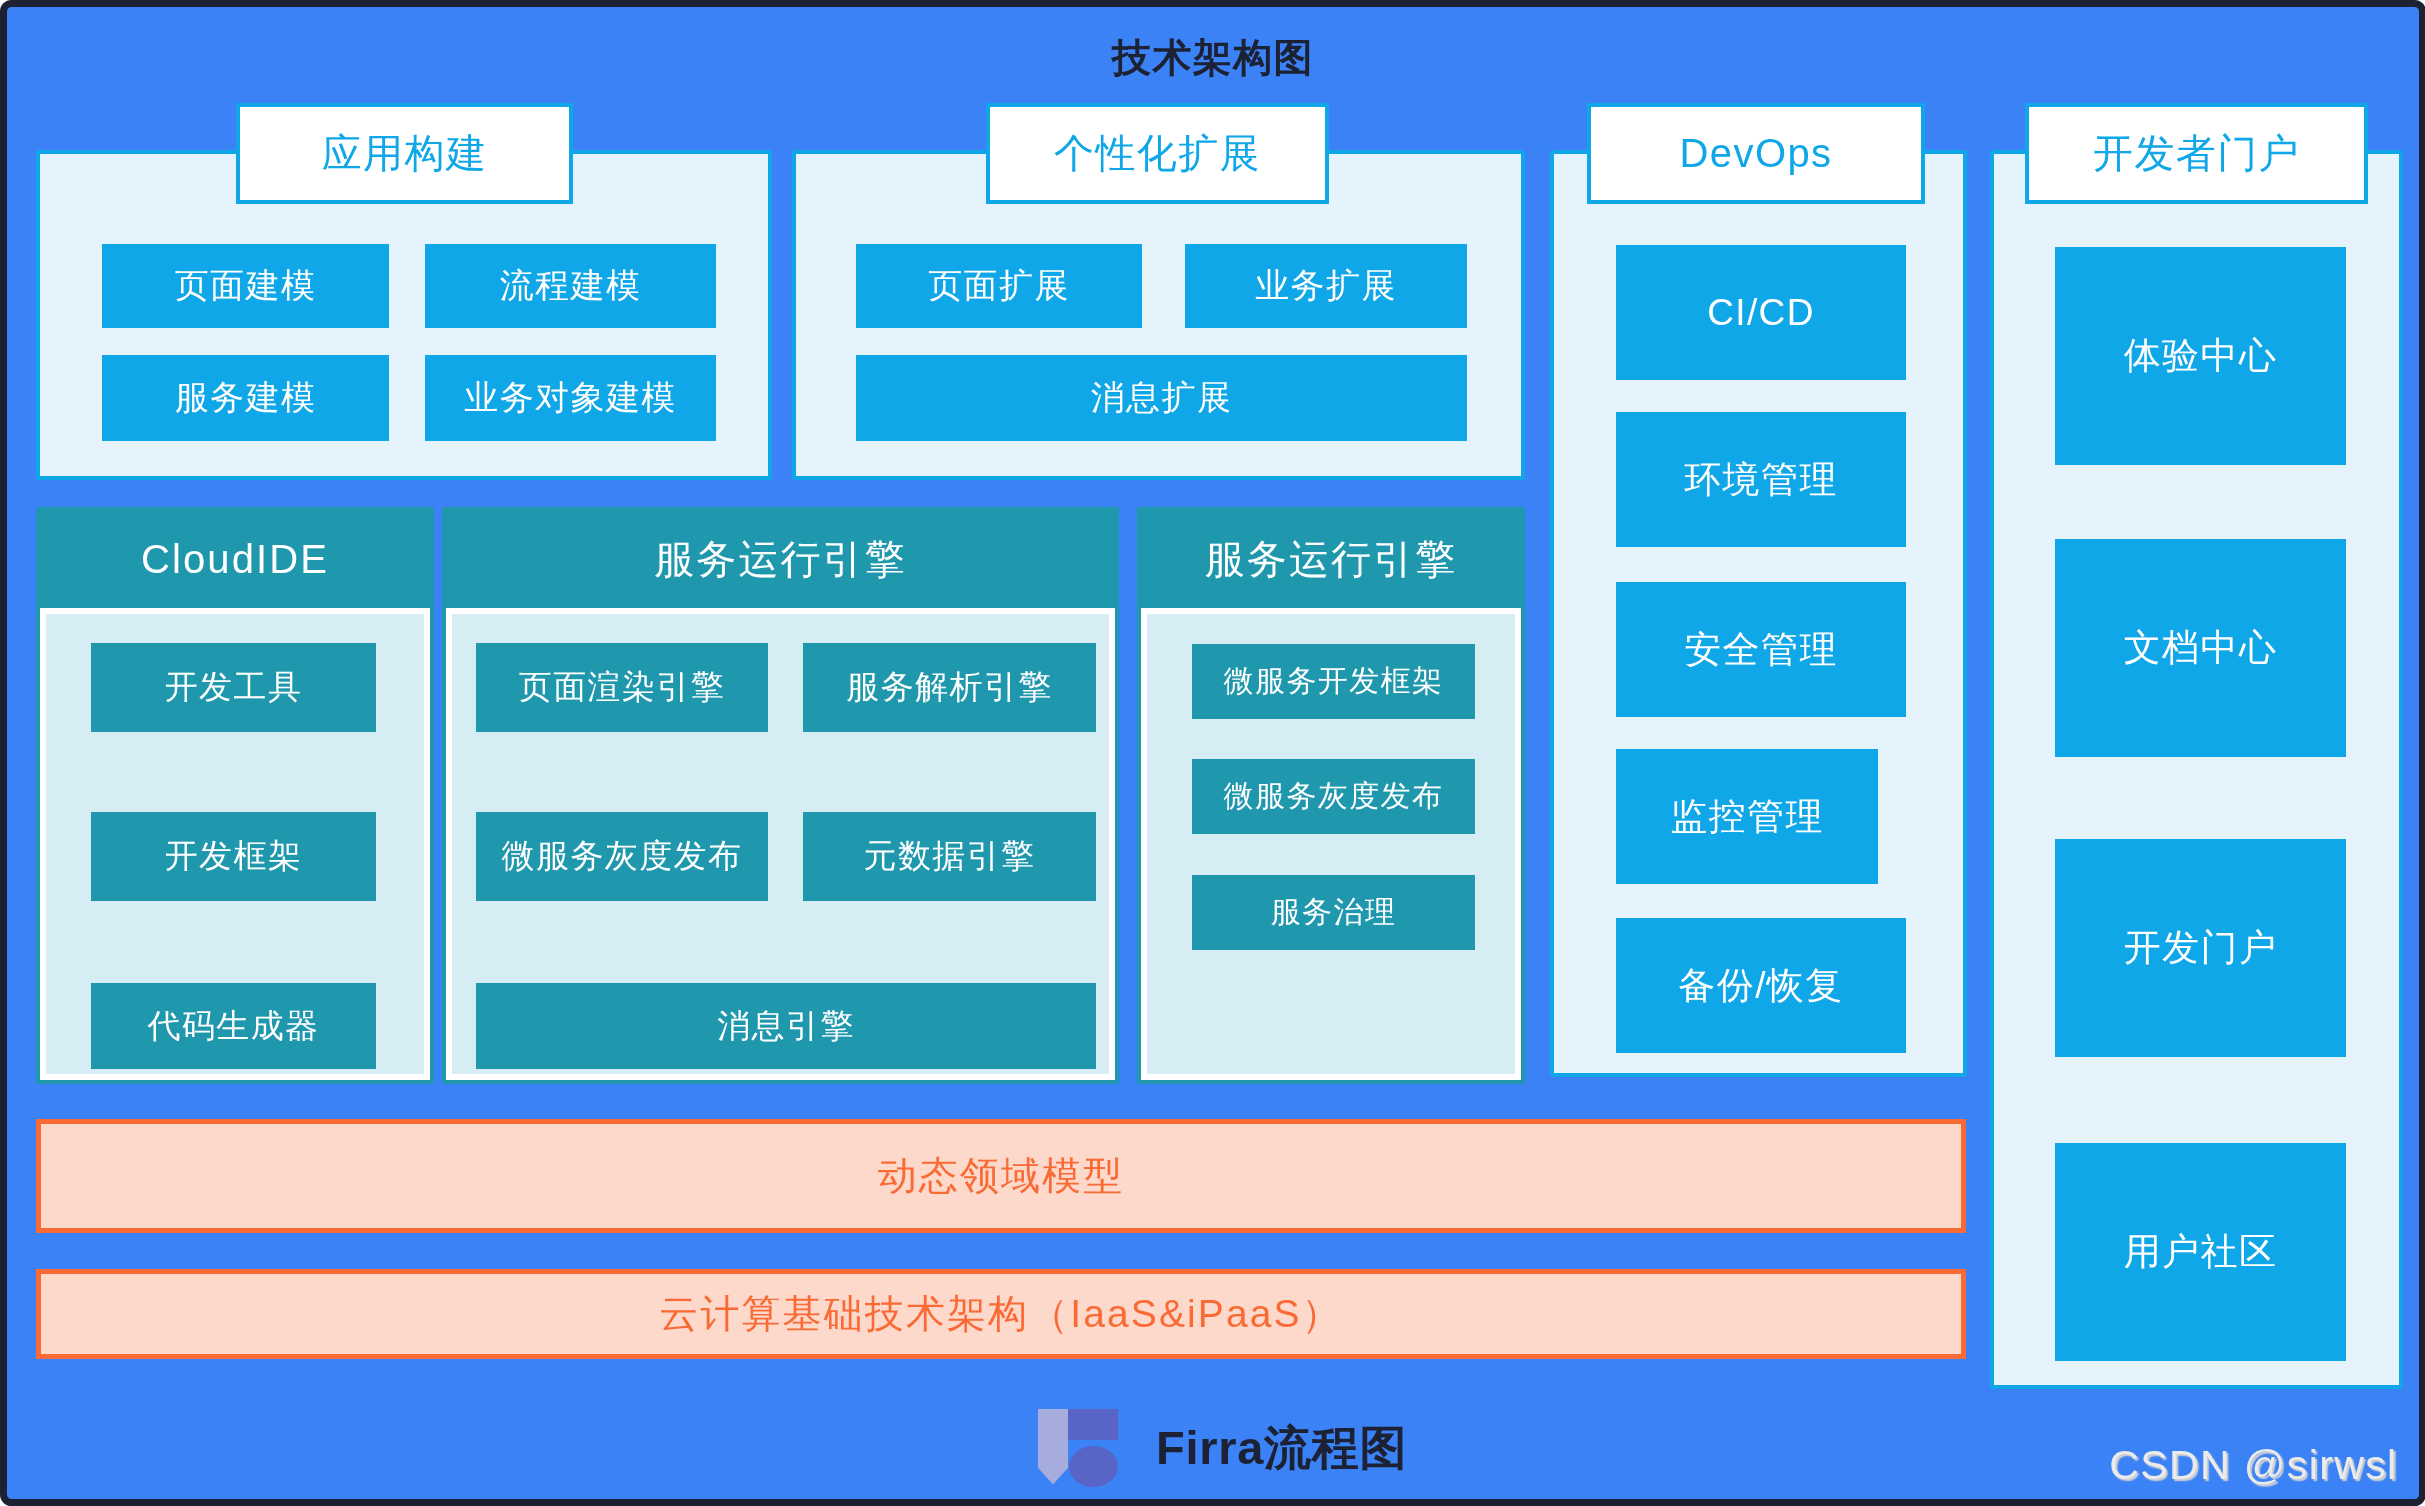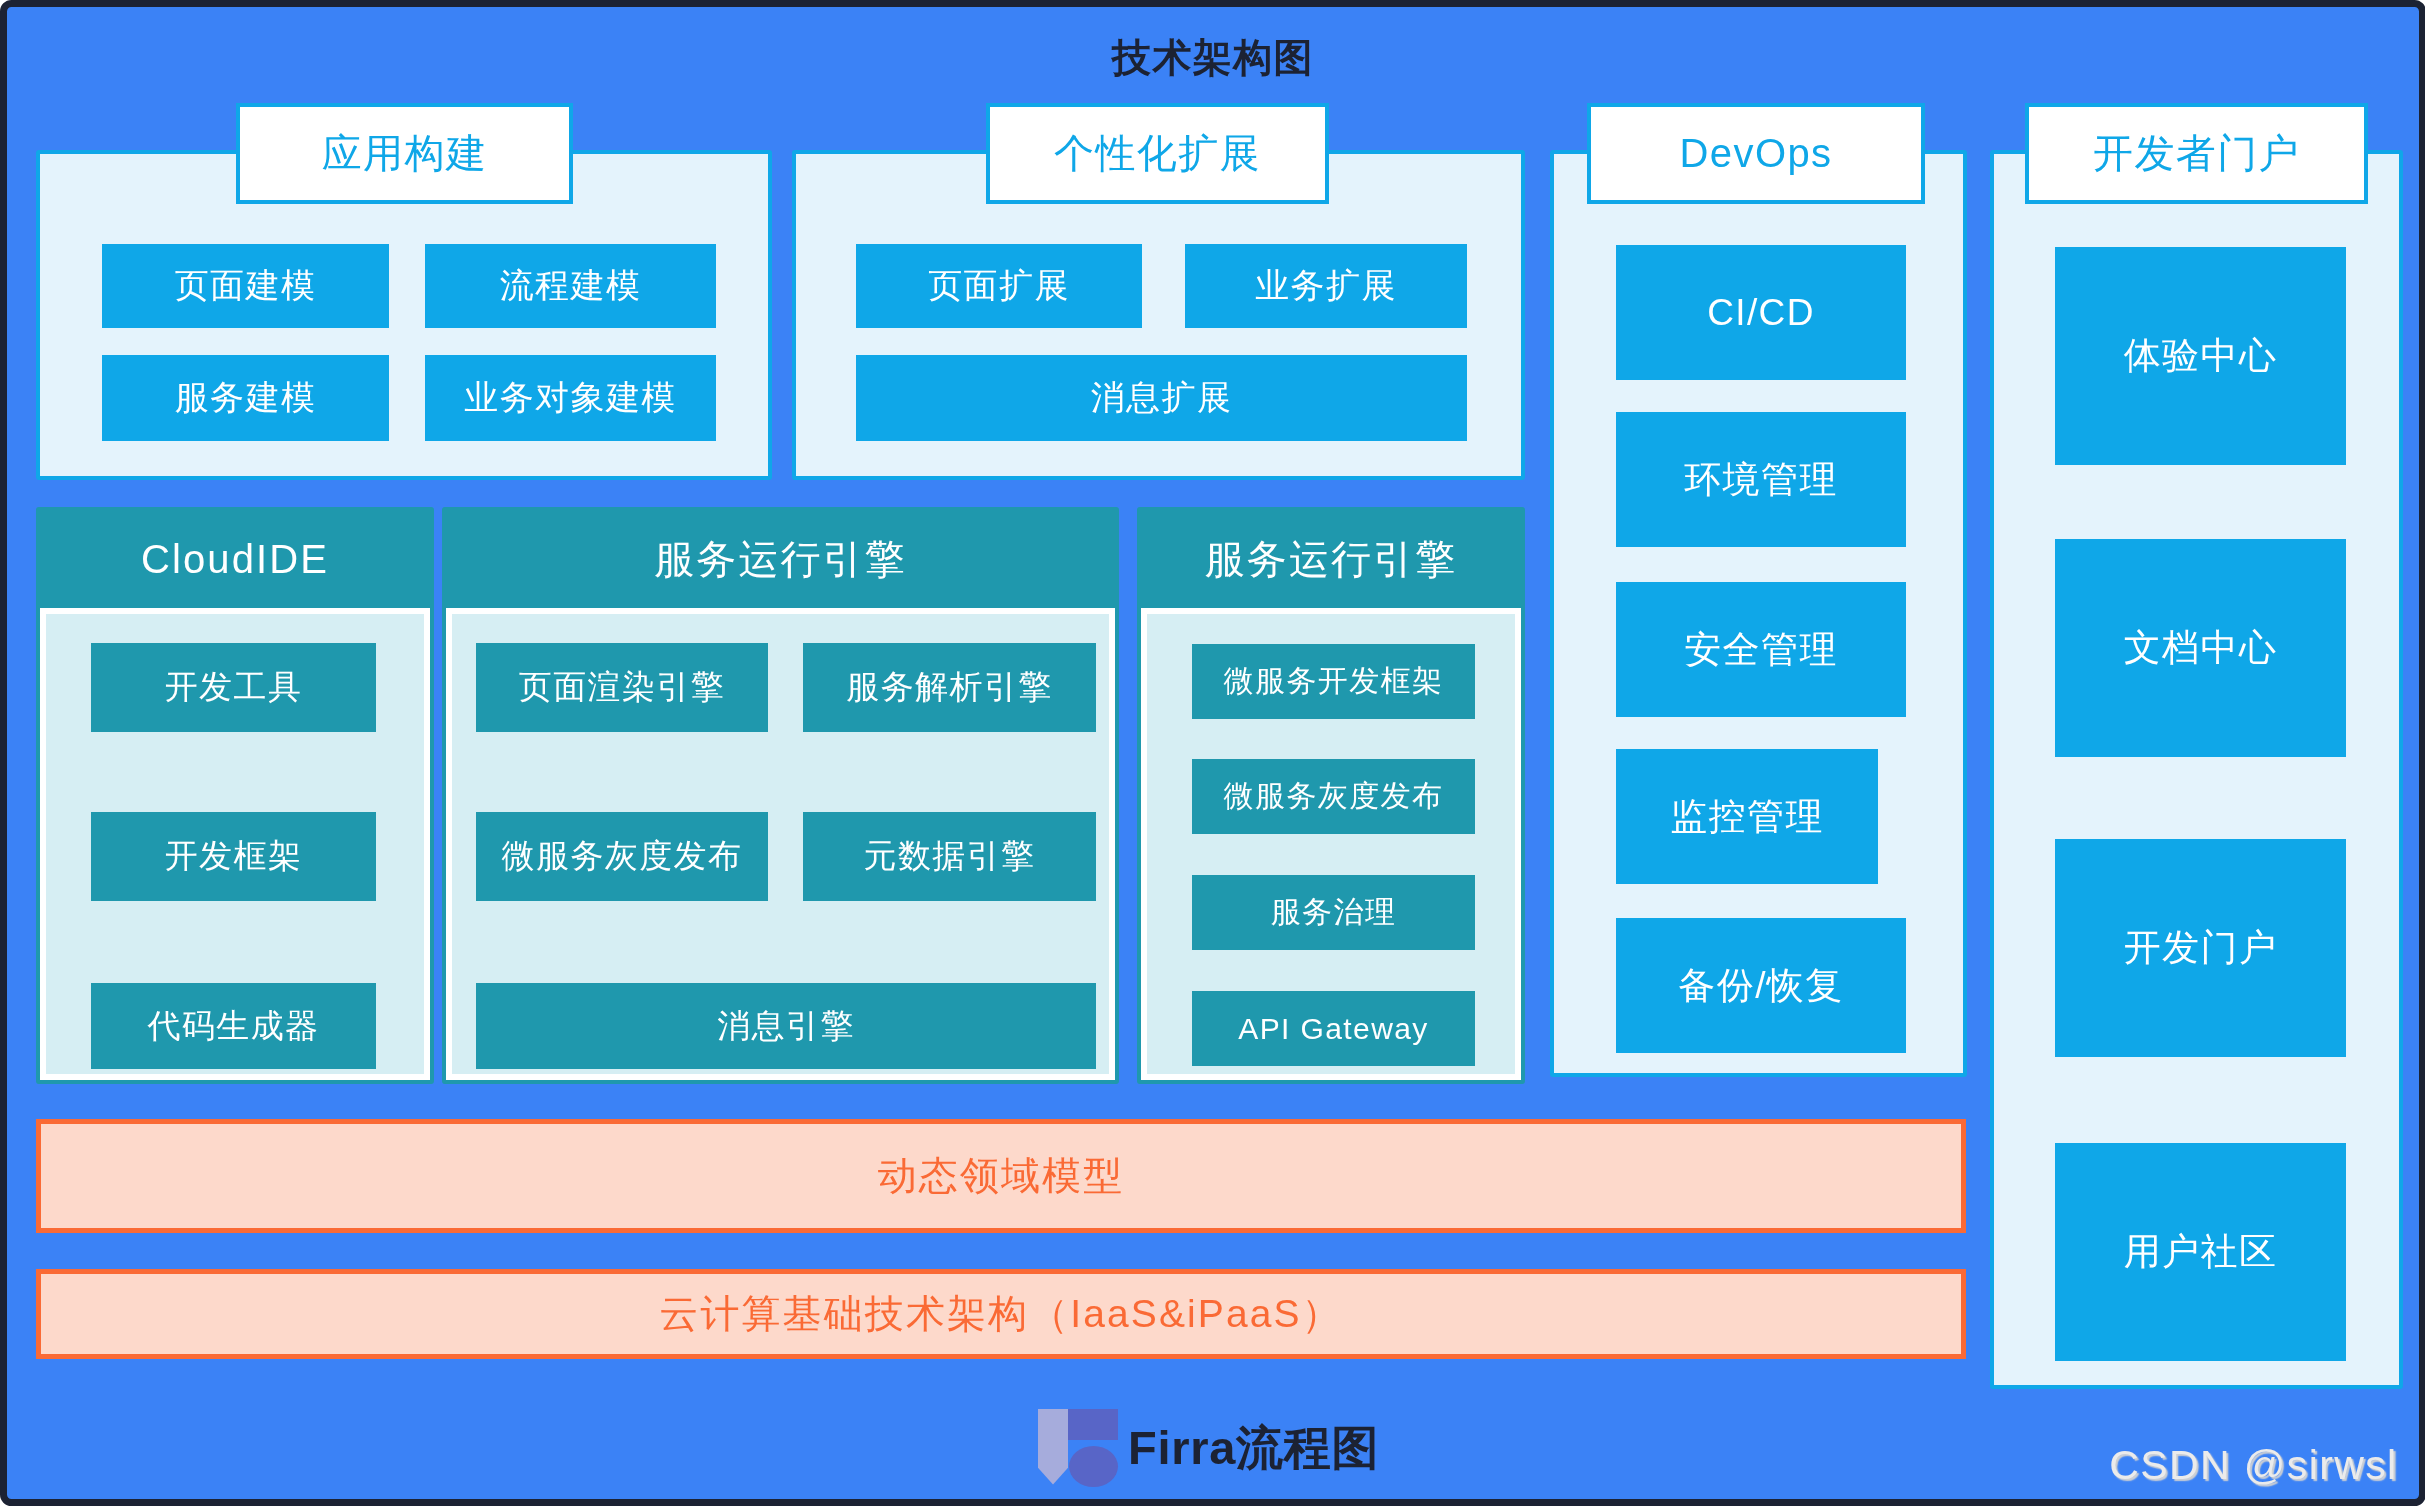--- a/index.html
+++ b/index.html
@@ -63,21 +63,21 @@
   
   .bar-orange{
     position:absolute;box-sizing:border-box;
     background:#fdd9cb;border:5.7px solid #fa6a35;
     display:flex;align-items:center;justify-content:center;
     font-size:39px;color:#fa6a35;letter-spacing:2.1px;
   }
   
   .footer-brand{
     position:absolute;left:1031px;top:1401px;height:80px;
-    display:flex;align-items:center;gap:10px;
+    display:flex;align-items:center;gap:38px;
   }
   .logo-mark{position:relative;width:80px;height:79px;}
   .logo-pen{
     position:absolute;left:0;top:0;width:30px;height:76px;background:#a6acdc;
     clip-path:polygon(0 0,100% 0,100% 78%,50% 100%,0 78%);
   }
   .logo-square{position:absolute;left:30px;top:0;width:50px;height:31px;background:#5865c7;}
   .logo-dot{position:absolute;left:31px;top:37px;width:49px;height:41px;border-radius:50%;background:#5865c7;}
   .brand-text{font-size:47px;font-weight:bold;color:#1c2233;letter-spacing:0.7px;}
   .watermark{
@@ -150,21 +150,20 @@
     <div class="box-teal" style="left:357px;top:301px;width:293px;height:89px">元数据引擎</div>
     <div class="box-teal" style="left:30px;top:472px;width:620px;height:86px">消息引擎</div>
   </div>
 
   <div class="panel-teal" style="left:1130px;top:500px;width:388px;height:577px">
     <div class="teal-body"></div>
     <div class="teal-head">服务运行引擎</div>
     <div class="box-teal sm" style="left:51px;top:133px;width:283px;height:75px">微服务开发框架</div>
     <div class="box-teal sm" style="left:51px;top:248px;width:283px;height:75px">微服务灰度发布</div>
     <div class="box-teal sm" style="left:51px;top:364px;width:283px;height:75px">服务治理</div>
-    <div class="box-teal sm" style="left:51px;top:480px;width:283px;height:75px">API Gateway</div>
   </div>
 
   <div class="bar-orange" style="left:29px;top:1112px;width:1930px;height:114px">动态领域模型</div>
   <div class="bar-orange" style="left:29px;top:1262px;width:1930px;height:90px">云计算基础技术架构（IaaS&amp;iPaaS）</div>
 
   <div class="footer-brand">
     <div class="logo-mark">
       <div class="logo-pen"></div>
       <div class="logo-square"></div>
       <div class="logo-dot"></div>

